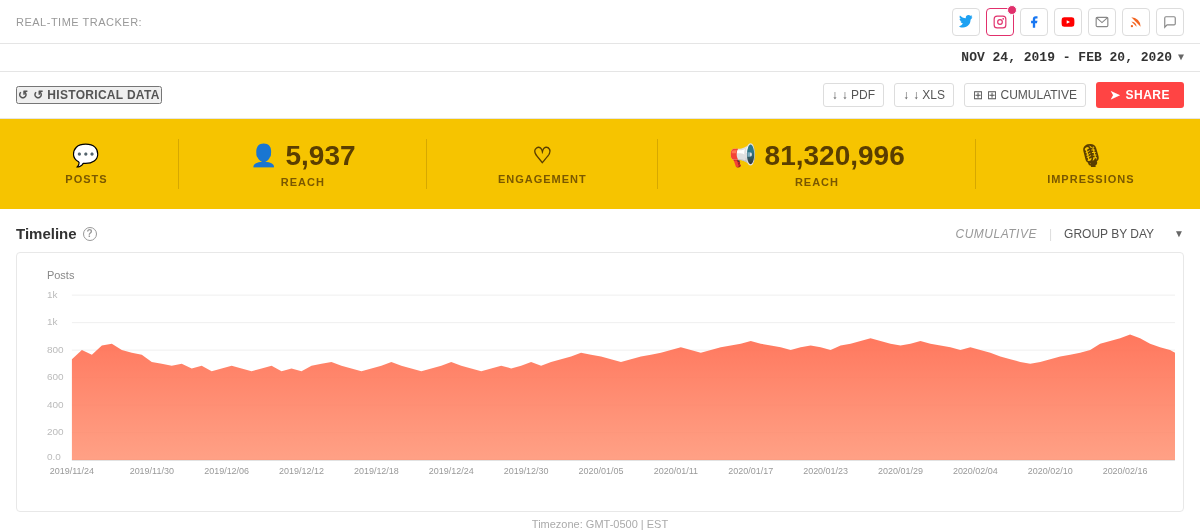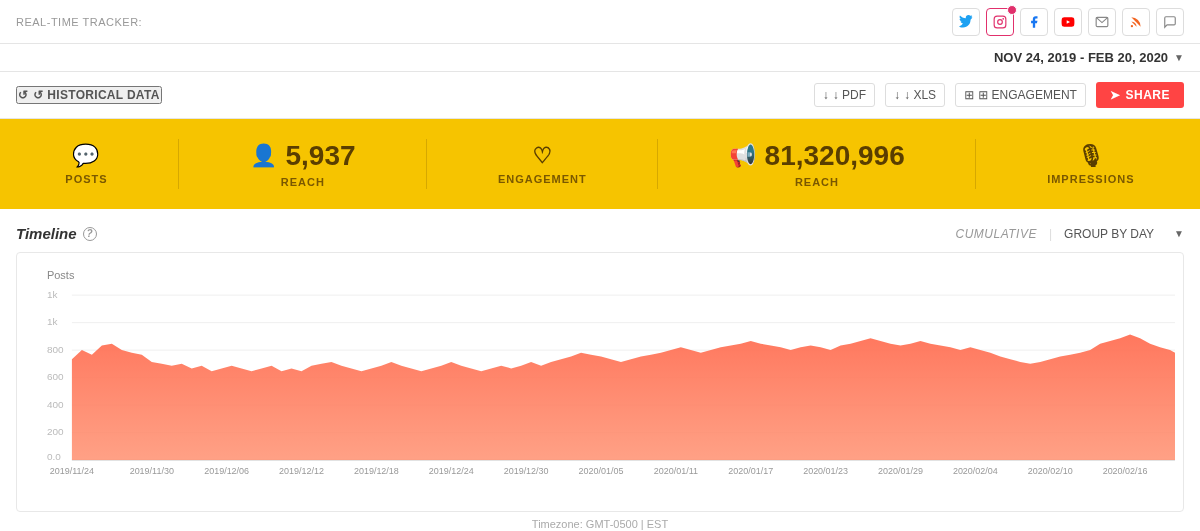--- a/index.html
+++ b/index.html
@@ -52,20 +52,21 @@
       border: 1px solid #fff;
     }
 
     
     .date-row {
       display: flex;
       justify-content: flex-end;
       align-items: center;
       padding: 6px 16px;
       border-bottom: 1px solid #e5e5e5;
+      font-family: Liberation Mono, monospace;
     }
     .date-range {
       font-size: 13px;
       font-weight: bold;
       color: #333;
       display: flex;
       align-items: center;
       gap: 6px;
       cursor: pointer;
     }
@@ -170,21 +171,20 @@
       justify-content: space-between;
       margin-bottom: 10px;
     }
     .timeline-title {
       display: flex;
       align-items: center;
       gap: 6px;
       font-size: 15px;
       font-weight: bold;
       color: #333;
-      font-style: italic;
     }
     .info-icon {
       width: 14px;
       height: 14px;
       border-radius: 50%;
       border: 1px solid #999;
       display: flex;
       align-items: center;
       justify-content: center;
       font-size: 10px;
@@ -304,21 +304,21 @@
     <button class="action-btn">
       <span>↓</span>
       <span>↓ PDF</span>
     </button>
     <button class="action-btn">
       <span>↓</span>
       <span>↓ XLS</span>
     </button>
     <button class="action-btn">
       <span>⊞</span>
-      <span>⊞ ENGAGEMENT</span>
+      <span>⊞ CUMULATIVE</span>
     </button>
     <button class="share-btn">
       <span>➤</span>
       <span>SHARE</span>
     </button>
   </div>
 </div>
 
 <div class="stats-bar">
   <div class="stat-item">

